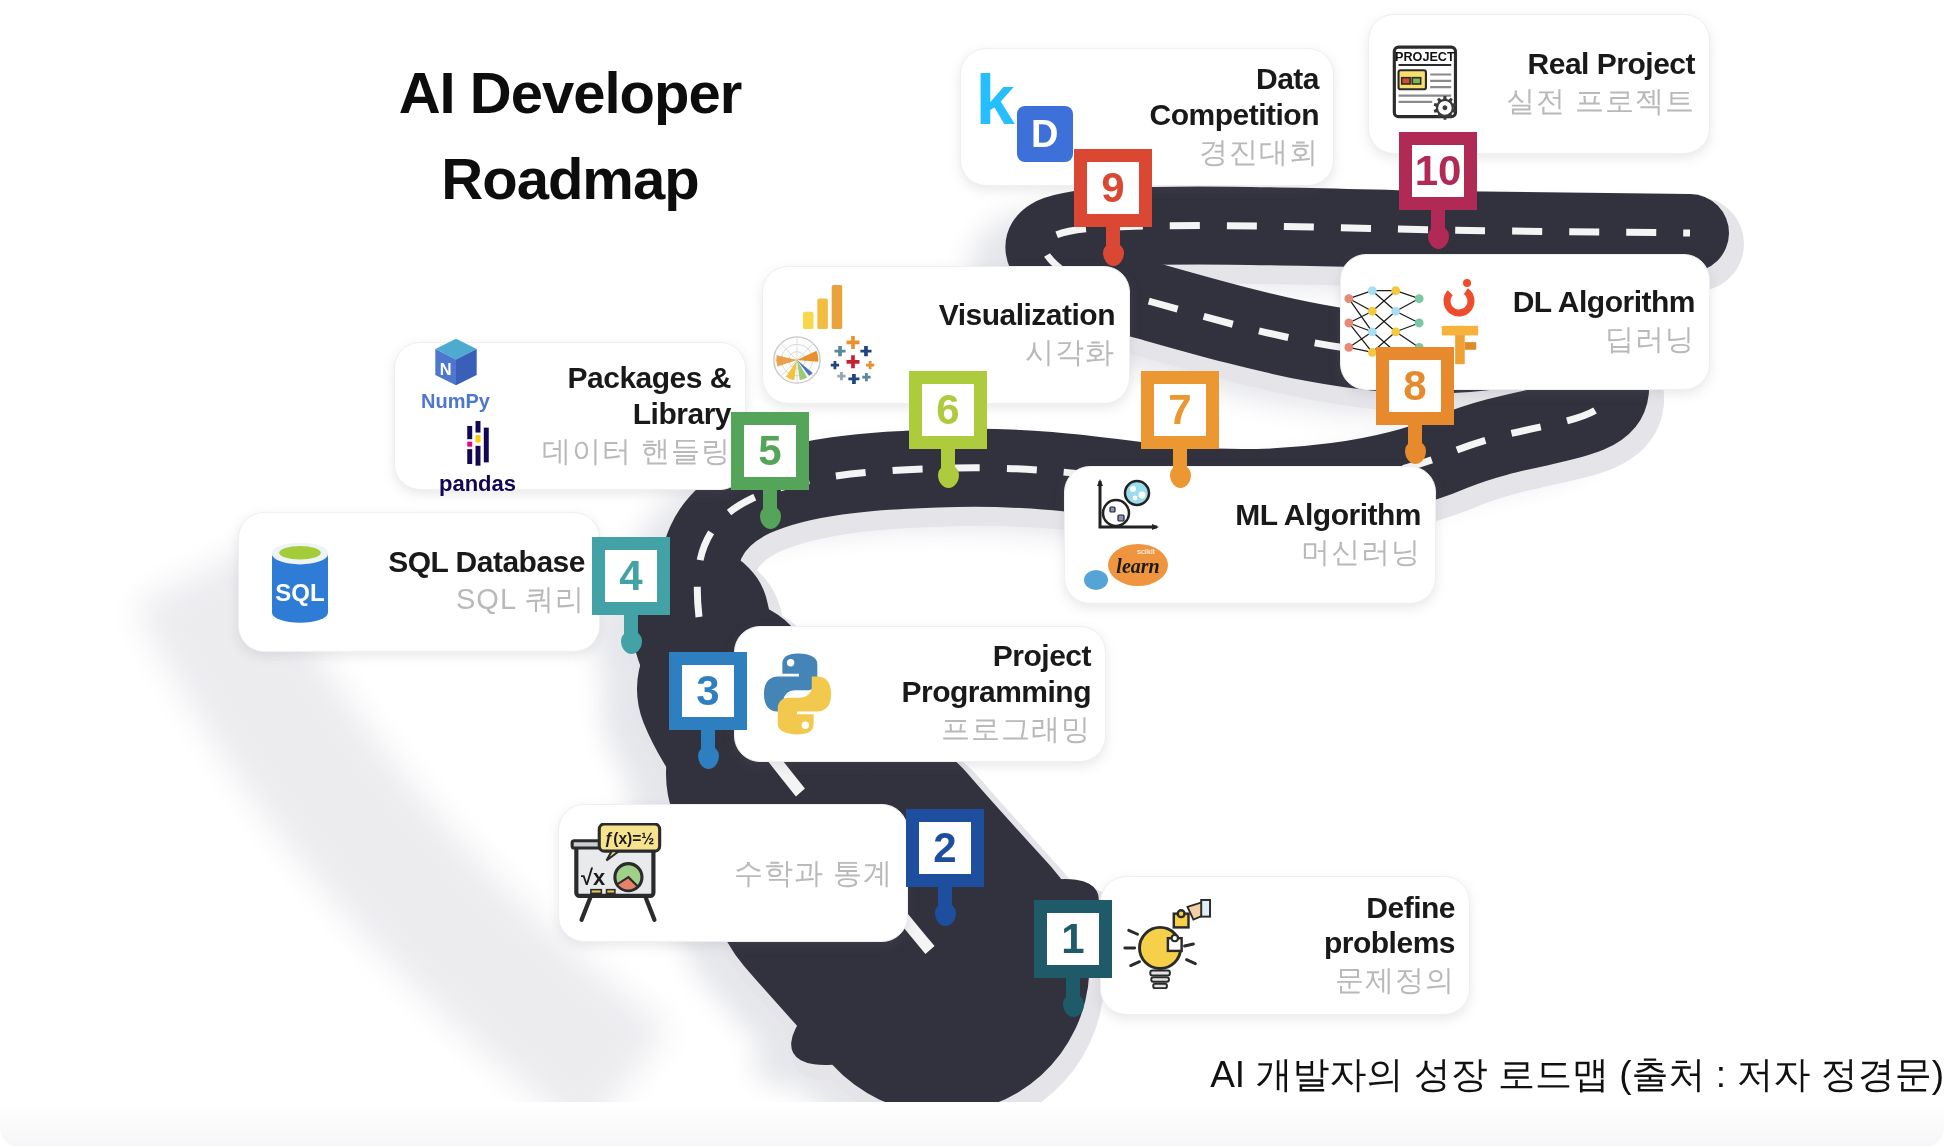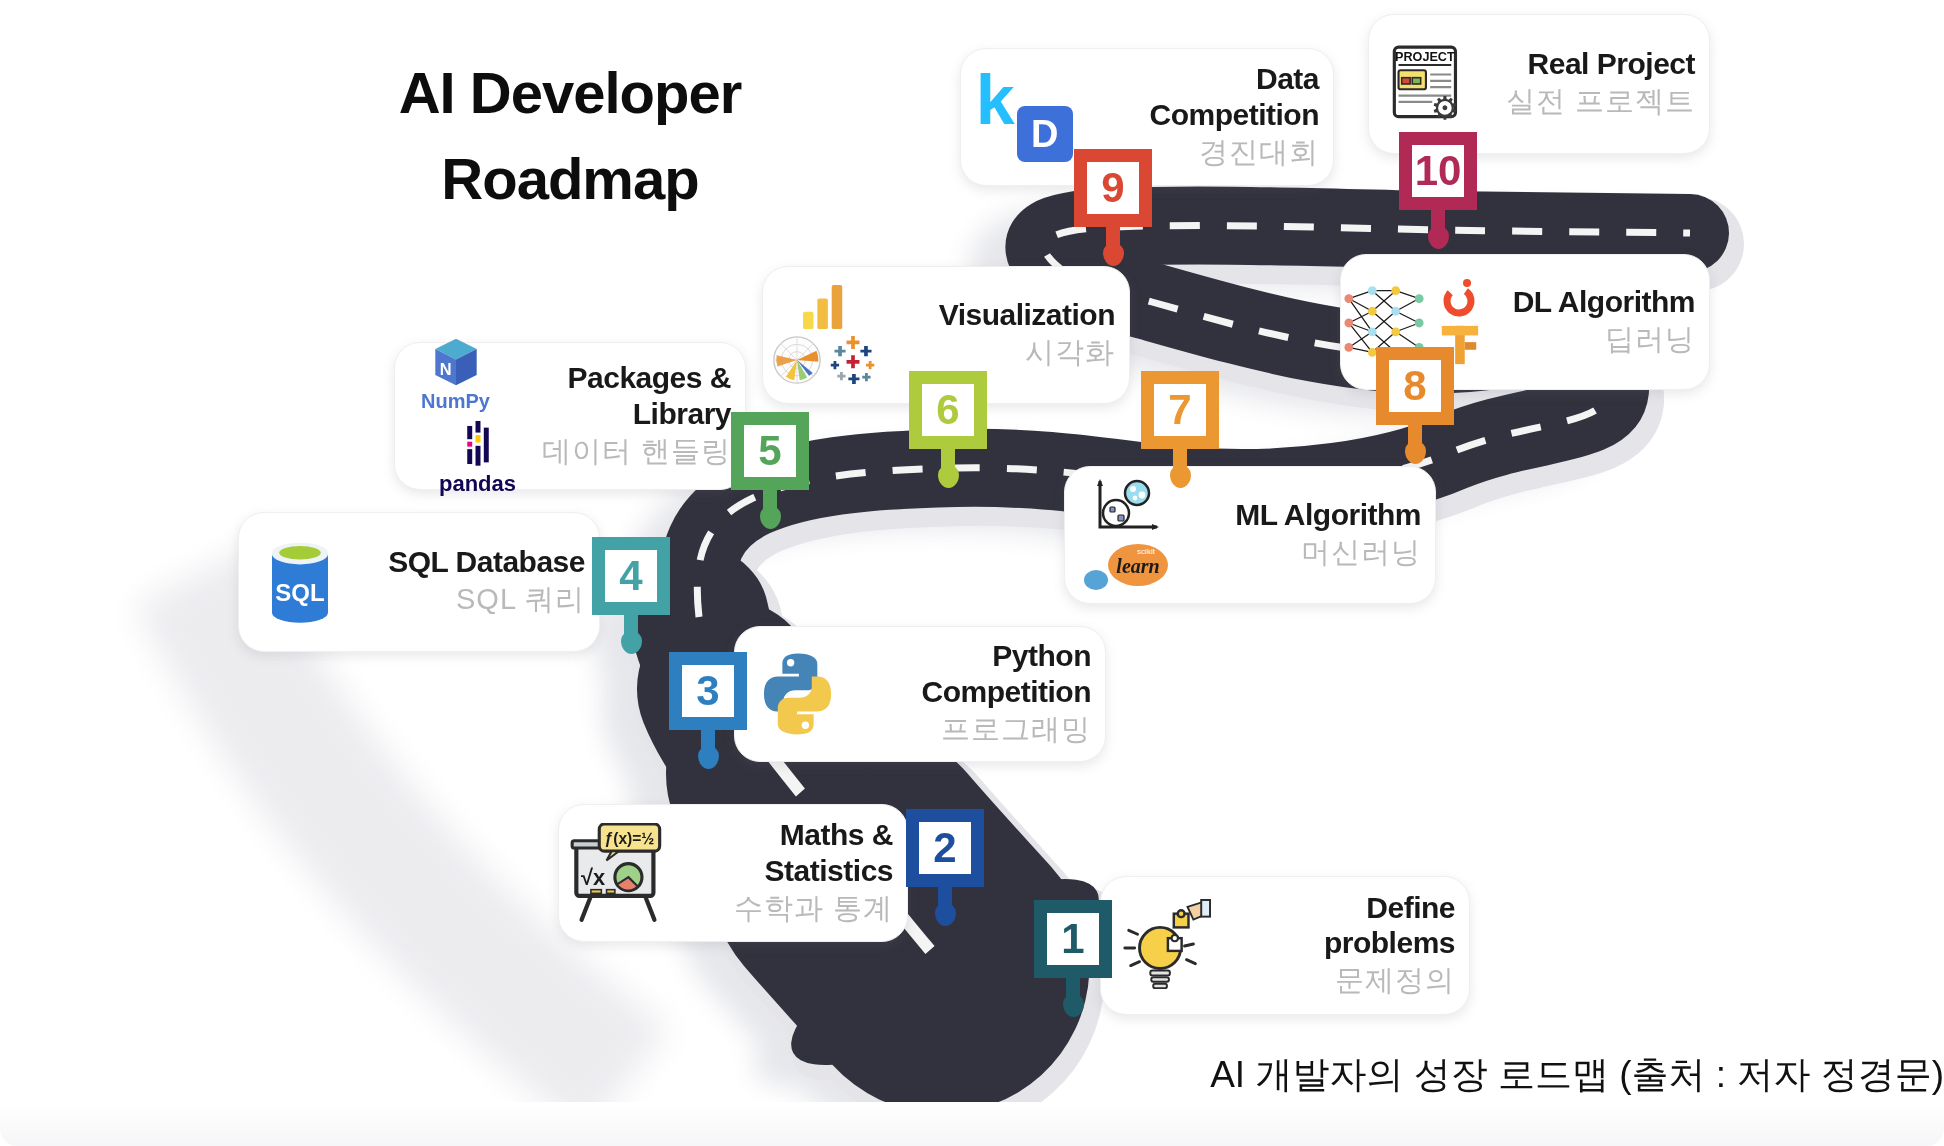--- a/index.html
+++ b/index.html
@@ -139,34 +139,33 @@
         <path d="M42 27 l-5 9 l12 -9 z" fill="#f7e28e" stroke="#2b2b2b" stroke-width="2"></path>
         <text x="59" y="20" text-anchor="middle" font-size="15" font-weight="bold" fill="#1c1c1c">ƒ(x)=½</text>
         <text x="24" y="60" text-anchor="middle" font-size="21" font-weight="bold" fill="#1c1c1c">√x</text>
         <circle cx="58" cy="52" r="13" fill="#9fd189" stroke="#2b2b2b" stroke-width="3"></circle>
         <path d="M58 52 L47 59 A13 13 0 0 0 67 61 Z" fill="#e8816c" stroke="#2b2b2b" stroke-width="2"></path>
         <rect x="22" y="64" width="10" height="3.5" fill="#edc84d" stroke="#2b2b2b" stroke-width="1.5"></rect>
         <rect x="37" y="64" width="8" height="3.5" fill="#edc84d" stroke="#2b2b2b" stroke-width="1.5"></rect>
       </svg>
     </div>
     <div class="card-text">
-      <div class="card-title">Maths &amp; Statistics</div>
       <div class="card-sub">수학과 통계</div>
     </div>
   </div>
 
   <div class="card" style="left:734px;top:626px;width:370px;height:134px">
     <div class="card-icons">
       <svg width="92" height="92" viewBox="0 0 100 100">
         <path fill="#4584b6" d="M50 6c-14 0-17 6-17 11v11h18v3H28c-8 0-15 5-15 19s7 19 14 19h7V58c0-7 6-12 13-12h13c6 0 11-5 11-11V17c0-6-7-11-21-11zm-8 6a4 4 0 110 8 4 4 0 010-8z"></path>
         <path fill="#f2c94c" d="M50 94c14 0 17-6 17-11V72H49v-3h22c8 0 15-5 15-19s-7-19-14-19h-7v11c0 7-6 12-13 12H39c-6 0-11 5-11 11v18c0 6 7 11 22 11zm8-6a4 4 0 110-8 4 4 0 010 8z"></path>
       </svg>
     </div>
     <div class="card-text">
-      <div class="card-title">Python Competition</div>
+      <div class="card-title">Project Programming</div>
       <div class="card-sub">프로그래밍</div>
     </div>
   </div>
 
   <div class="card" style="left:238px;top:512px;width:360px;height:138px">
     <div class="card-icons">
       <svg width="80" height="92" viewBox="0 0 100 112">
         <path d="M15 20 v74 a35 13 0 0 0 70 0 V20 Z" fill="#2e7cd6"></path>
         <path d="M50 8 a35 13 0 0 0 0 26 a35 13 0 0 0 0 -26 Z" fill="#eef3f5"></path>
         <ellipse cx="50" cy="20" rx="35" ry="13" fill="#eef3f5"></ellipse>

